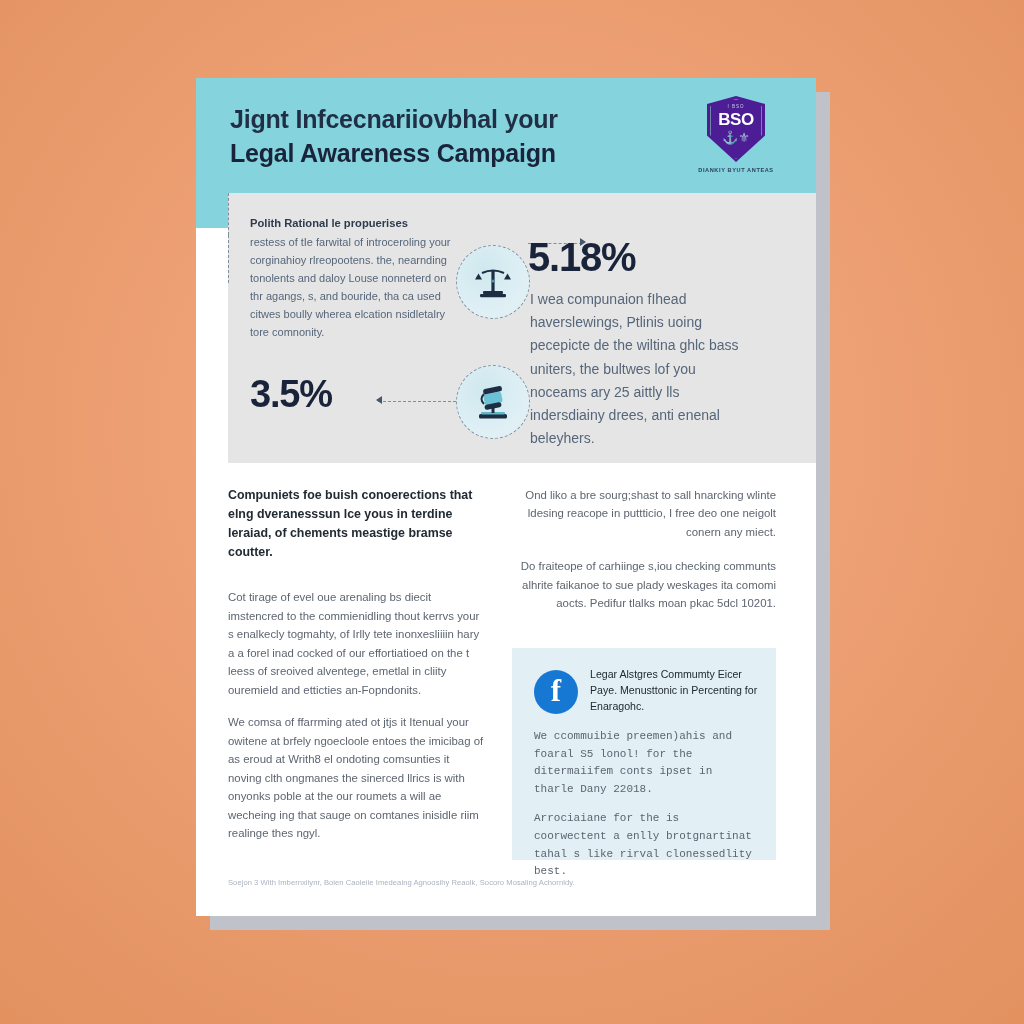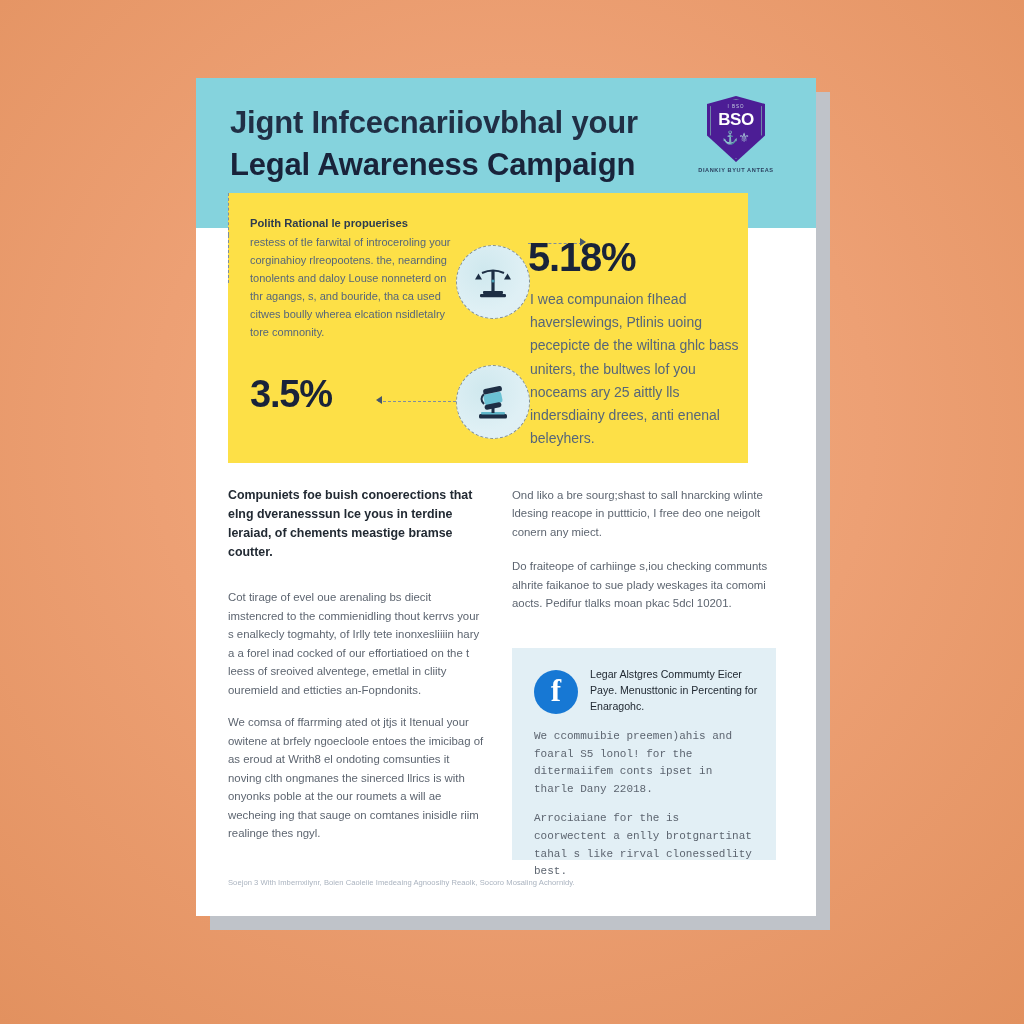--- a/index.html
+++ b/index.html
@@ -54,21 +54,21 @@
     background: #85d3dd;
   }
   #header-titles {
     position: absolute;
     left: 34px;
     top: 24px;
     width: 400px;
   }
   .title-line {
     color: #19233a;
-    font-size: 31px;
+    font-size: 25px;
     font-weight: bold;
     letter-spacing: -0.2px;
     line-height: 1.36;
     white-space: nowrap;
   }
   #title-line-1 {
     filter: blur(0.45px);
     opacity: 0.93;
   }
 
@@ -128,23 +128,23 @@
     letter-spacing: 0.6px;
     color: #2c4160;
     filter: blur(0.35px);
   }
 
   
   #infographic {
     position: absolute;
     left: 32px;
     top: 115px;
-    width: 520px;
+    width: 588px;
     height: 270px;
-    background: #fde047;
+    background: #e5e5e5;
   }
   #info-left-text {
     position: absolute;
     left: 22px;
     top: 22px;
     width: 212px;
   }
   .info-head {
     color: #2d3b4e;
     font-size: 11.2px;
@@ -265,20 +265,21 @@
     line-height: 1.62;
     margin-bottom: 14px;
     filter: blur(0.45px);
   }
   .col-para-r {
     color: #5d6570;
     font-size: 11.4px;
     line-height: 1.62;
     margin-bottom: 16px;
     filter: blur(0.45px);
+    text-align: right;
   }
 
   
   #cta-card {
     position: absolute;
     left: 284px;
     top: 162px;
     width: 264px;
     height: 212px;
     background: #e2eff5;

